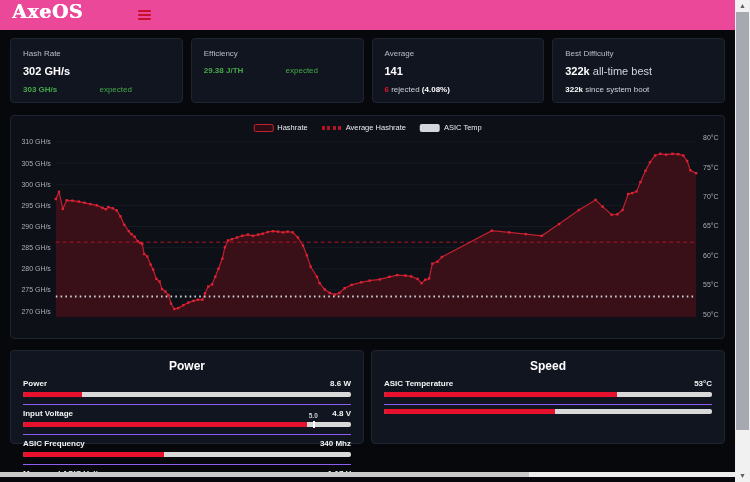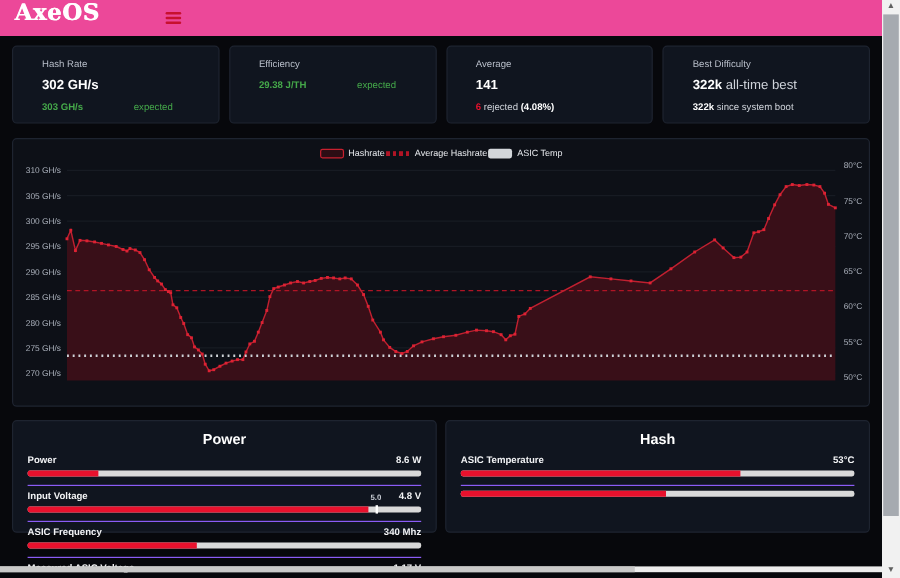--- a/index.html
+++ b/index.html
@@ -8,34 +8,34 @@
   
   header{height:30px;background:#ec4899;display:flex;padding:0 12px;position:relative;}
   .logo{font-family:"DejaVu Serif",serif;font-weight:bold;font-size:19px;color:#fff;
     letter-spacing:0.5px;text-shadow:0.6px 0 0 #fff;}
   .hamburger{position:absolute;left:138px;top:10px;display:flex;flex-direction:column;gap:2px;cursor:pointer;}
   .hamburger span{display:block;width:13px;height:2px;background:#c8102e;border-radius:1px;}
   
   main{padding:8px 10px 0;}
   .cards{display:flex;gap:8px;}
   .card{flex:1;background:#10151f;border:1px solid #1e2430;border-radius:4px;
-    padding:10px 24px;height:65px;box-sizing:border-box;}
+    padding:10px 12px;height:65px;box-sizing:border-box;}
   .card-label{font-size:8px;color:#b9bfca;}
   .card-value{font-size:11px;margin-top:7px;}
   .card-sub{font-size:8px;margin-top:8px;}
   .p-white-bold{color:#fff;font-weight:bold;}
   .p-green{color:#45a94a;margin-left:40px;}
   .p-green-bold{color:#45a94a;font-weight:bold;text-align:center;}
   .p-red-bold{color:#e8112d;font-weight:bold;}
   .p-dim{color:#cfd3da;}
   
   .chart-panel{position:relative;margin-top:12px;background:#0d1017;border:1px solid #1e2430;
     border-radius:4px;height:224px;box-sizing:border-box;}
   .legend{position:absolute;top:7px;left:50%;transform:translateX(-50%);
-    display:flex;gap:1px;z-index:2;}
+    display:flex;gap:14px;z-index:2;}
   .legend-item{display:flex;align-items:center;gap:4px;font-size:7.5px;color:#e8eaee;cursor:pointer;}
   .sw{width:20px;height:8px;border-radius:2px;}
   .sw-hashrate{background:#2c0d14;border:1.5px solid #c8202f;box-sizing:border-box;}
   .sw-average{height:4px;border-radius:0;
     background:repeating-linear-gradient(90deg,#b01425 0 3px,transparent 3px 5.5px);}
   .sw-temp{background:#d3d6da;}
   .chart-svg{position:absolute;left:0;top:0;width:100%;height:100%;}
   
   .panels{display:flex;gap:7px;margin-top:11px;}
   .panel{flex:1;background:#10151f;border:1px solid #1e2430;border-radius:4px;
@@ -291,21 +291,21 @@
             </div>
             <div class="bar-row">
               <div class="bar-head">
                 <span>Measured ASIC Voltage</span>
                 <span>1.17 V</span>
               </div>
             </div>
           </div>
       </section>
       <section class="panel">
-        <div class="panel-title">Hash</div>
+        <div class="panel-title">Speed</div>
         <div id="heat-rows">
             <div class="bar-row">
               <div class="bar-head">
                 <span>ASIC Temperature</span>
                 <span>53°C</span>
               </div>
               <div class="bar-track">
                 <div class="bar-fill" style="width: 71%;"></div>
               </div>
             </div>

